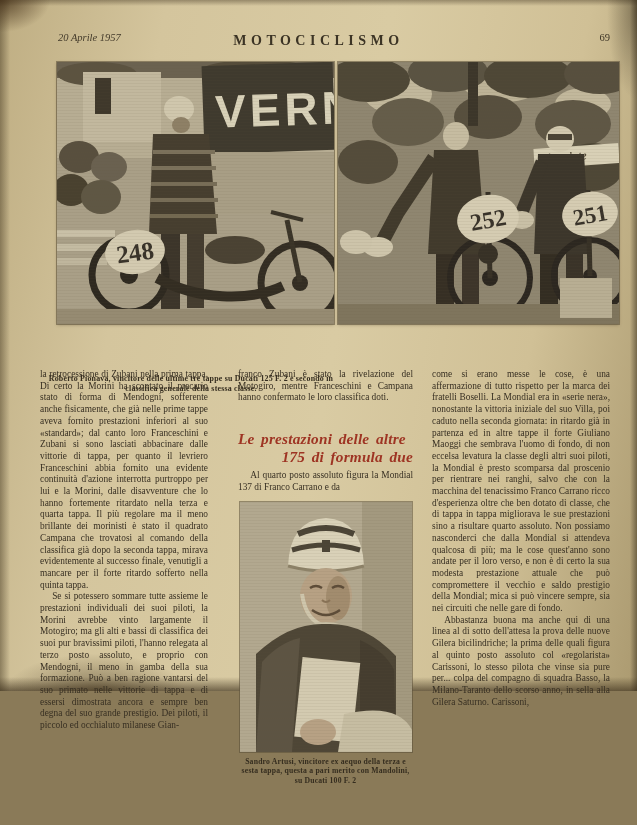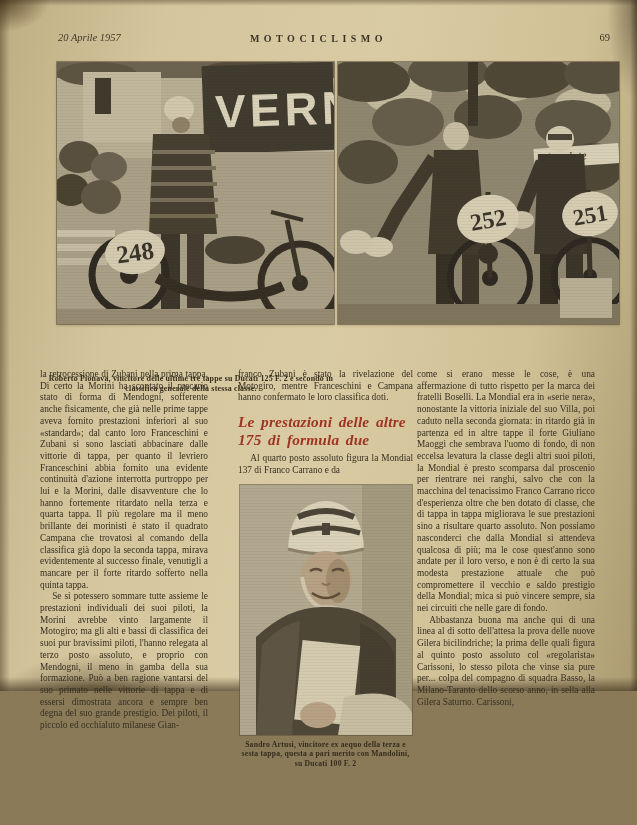--- a/index.html
+++ b/index.html
@@ -16,41 +16,41 @@
       radial-gradient(120px 50px at 15% 100%, rgba(62,48,26,.5), rgba(62,48,26,0) 75%),
       linear-gradient(to top, rgba(58,45,26,.65), rgba(58,45,26,0) 14px),
       linear-gradient(to bottom, rgba(58,45,26,.4), rgba(58,45,26,0) 6px),
       linear-gradient(to left, rgba(50,40,22,.5), rgba(50,40,22,0) 7px),
       linear-gradient(to right, rgba(60,48,26,.45), rgba(60,48,26,0) 10px),
       linear-gradient(100deg,#bfae83 0%,#d4c59d 22%,#d9cba3 52%,#d0c096 78%,#ab9a70 100%);
     color:#372f22;
   }
   
   .hdr-date{position:absolute;left:58px;top:32px;font-style:italic;font-size:10.5px;color:#433a2a;}
-  .hdr-title{position:absolute;left:0;right:0;top:33px;text-align:center;font-size:10px;font-weight:bold;letter-spacing:4.5px;color:#3c3425;}
+  .hdr-title{position:absolute;left:0;right:0;top:33px;text-align:center;font-size:14px;font-weight:bold;letter-spacing:4.5px;color:#3c3425;}
   .hdr-page{position:absolute;right:27px;top:32px;font-size:10.5px;font-weight:normal;color:#3c3425;}
   
   .photo{position:absolute;overflow:hidden;box-shadow:0 0 0 1px rgba(90,78,56,.55), 0 1px 3px rgba(60,48,28,.35);}
   .photo svg{display:block;}
   .photo::after{content:"";position:absolute;inset:0;pointer-events:none;
     background:repeating-linear-gradient(0deg, rgba(96,84,60,.07) 0 1px, rgba(0,0,0,0) 1px 3px);}
   .photo-left{left:57px;top:62px;width:277px;height:262px;}
   .photo-right{left:338px;top:62px;width:281px;height:262px;}
   .caption{position:absolute;text-align:center;font-size:7.9px;font-weight:bold;line-height:10px;color:#352d1f;letter-spacing:.2px;}
   .cap-left{left:45px;top:332px;width:292px;margin-top:42px;}
   .cap-right{left:330px;top:332px;width:292px;}
   
   .col{position:absolute;top:369px;font-size:9.35px;line-height:11.7px;text-align:justify;color:#372f22;}
   .col1{left:40px;width:168px;}
   .col2{left:238px;width:175px;}
-  .col3{left:417px;width:178px;}
+  .col3{left:432px;width:178px;}
   .col p{margin:0;}
   .col p.indent{text-indent:1.3em;}
-  .section-heading{margin:9px 0 5px 0;color:#9e3423;font-weight:bold;font-style:italic;font-size:15.3px;line-height:17.5px;word-spacing:2.5px;letter-spacing:.2px;text-align:left;}
-  .section-heading .l2{display:block;text-align:left;}
+  .section-heading{margin:26px 0 5px 0;color:#9e3423;font-weight:bold;font-style:italic;font-size:15.3px;line-height:17.5px;word-spacing:2.5px;letter-spacing:.2px;text-align:left;}
+  .section-heading .l2{display:block;text-align:right;}
   .portrait-wrap{margin:8px auto 0 auto;width:172px;height:250px;position:relative;overflow:hidden;
     box-shadow:0 0 0 1px rgba(90,78,56,.55);}
   .portrait-wrap::after{content:"";position:absolute;inset:0;pointer-events:none;
     background:repeating-linear-gradient(0deg, rgba(96,84,60,.07) 0 1px, rgba(0,0,0,0) 1px 3px);}
   .cap-portrait{position:static;margin-top:5px;font-size:7.7px;line-height:9.6px;text-align:center;}
 </style>
 </head>
 <body>
 
 <div class="page">

